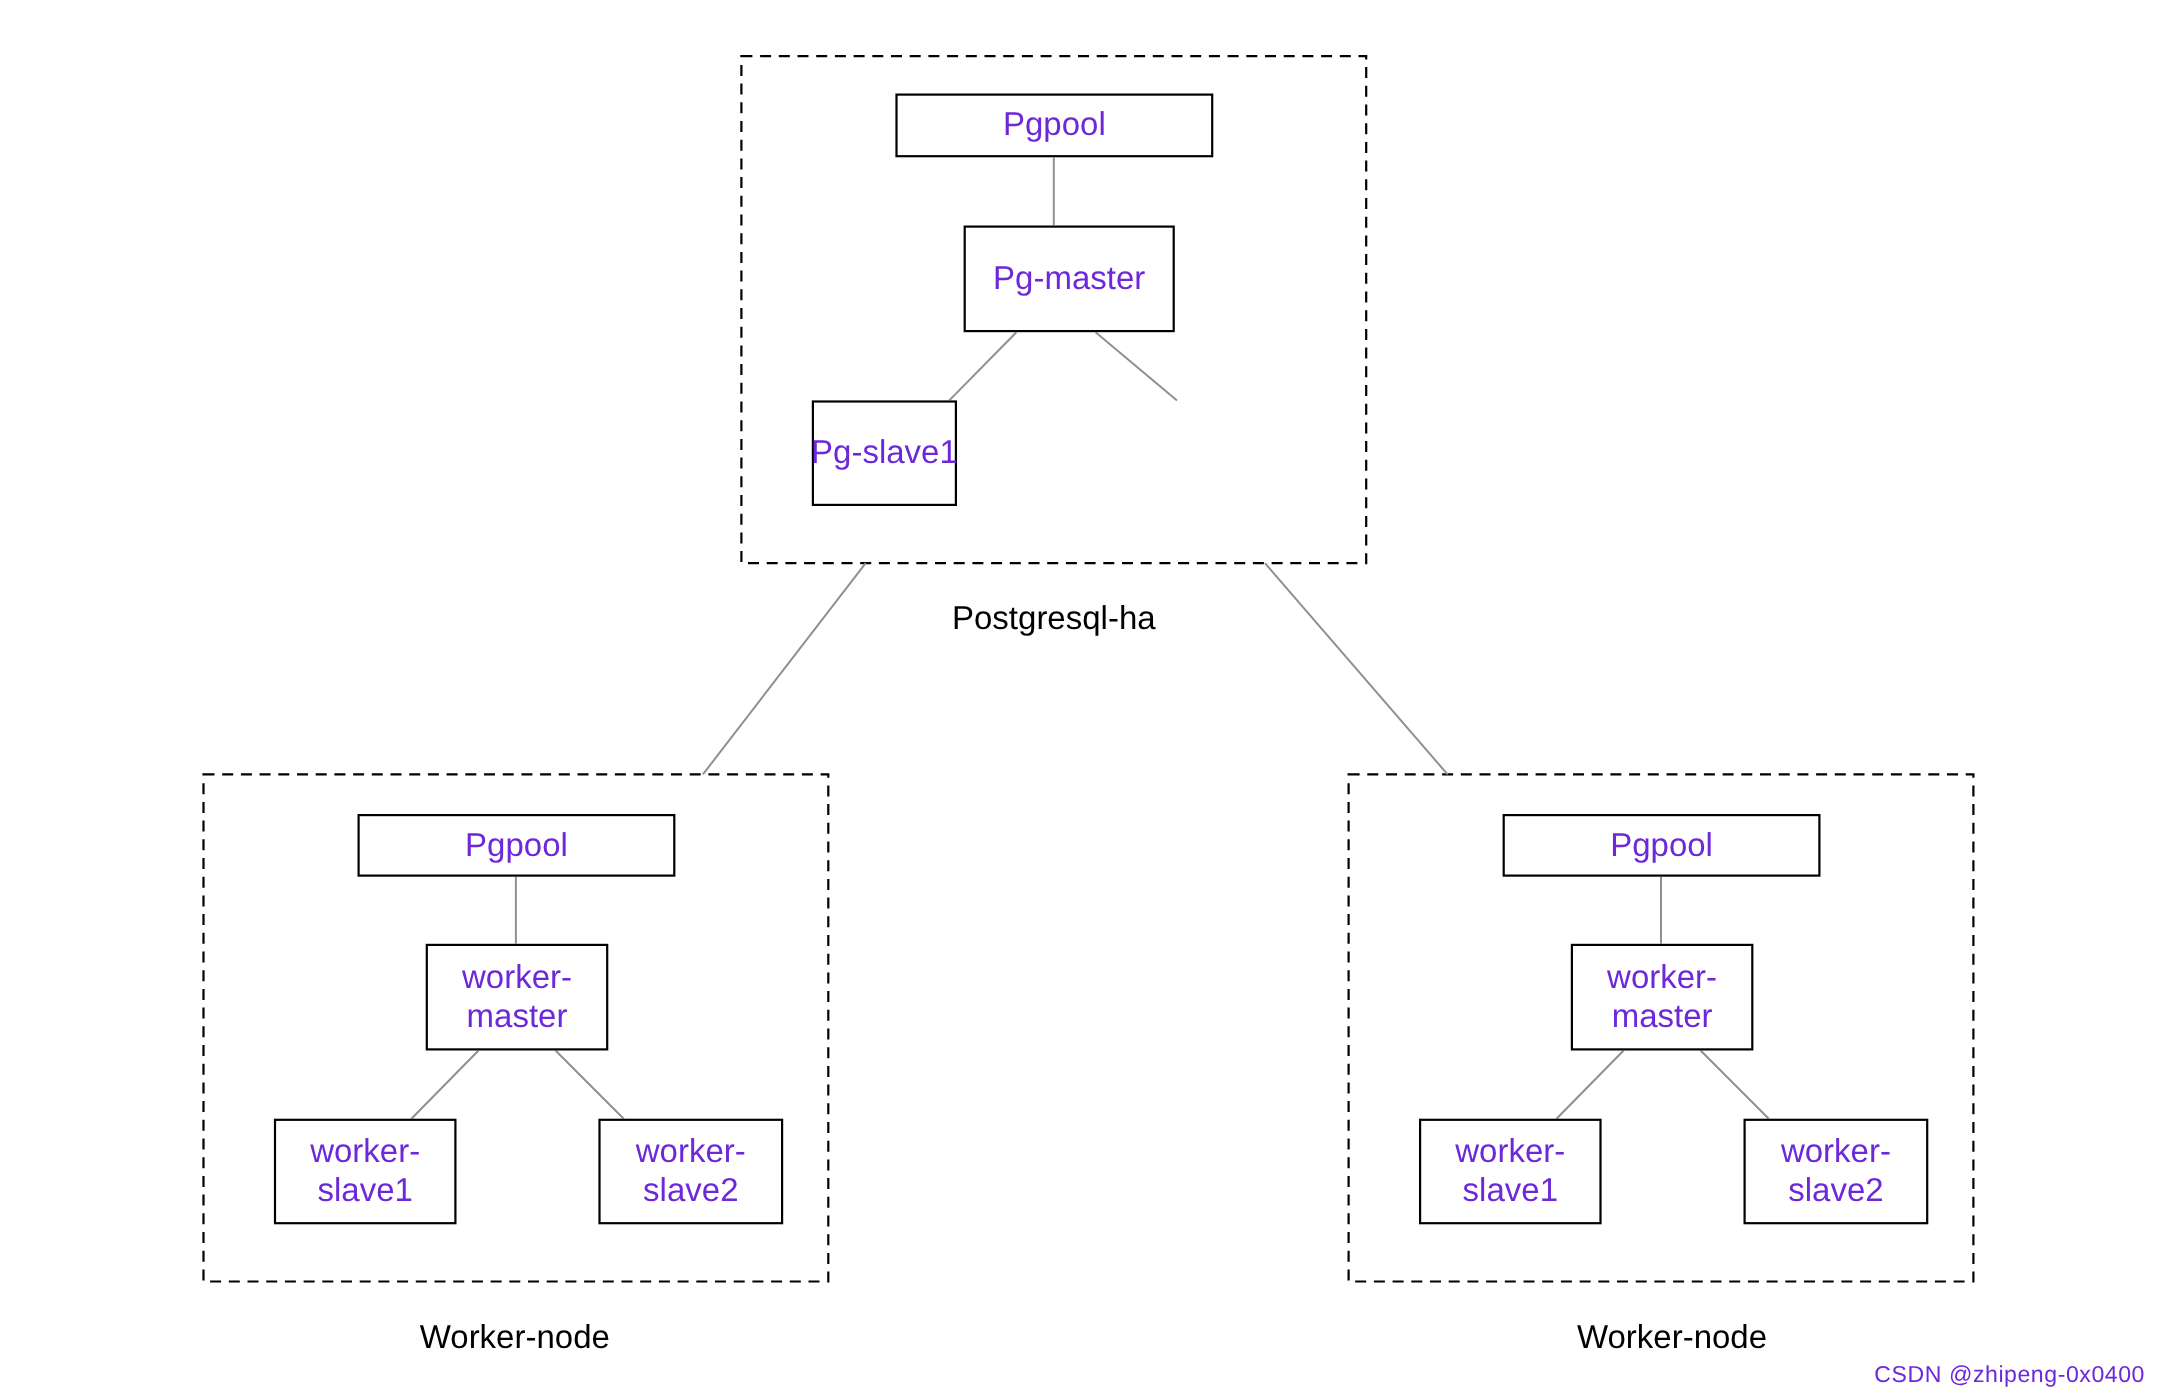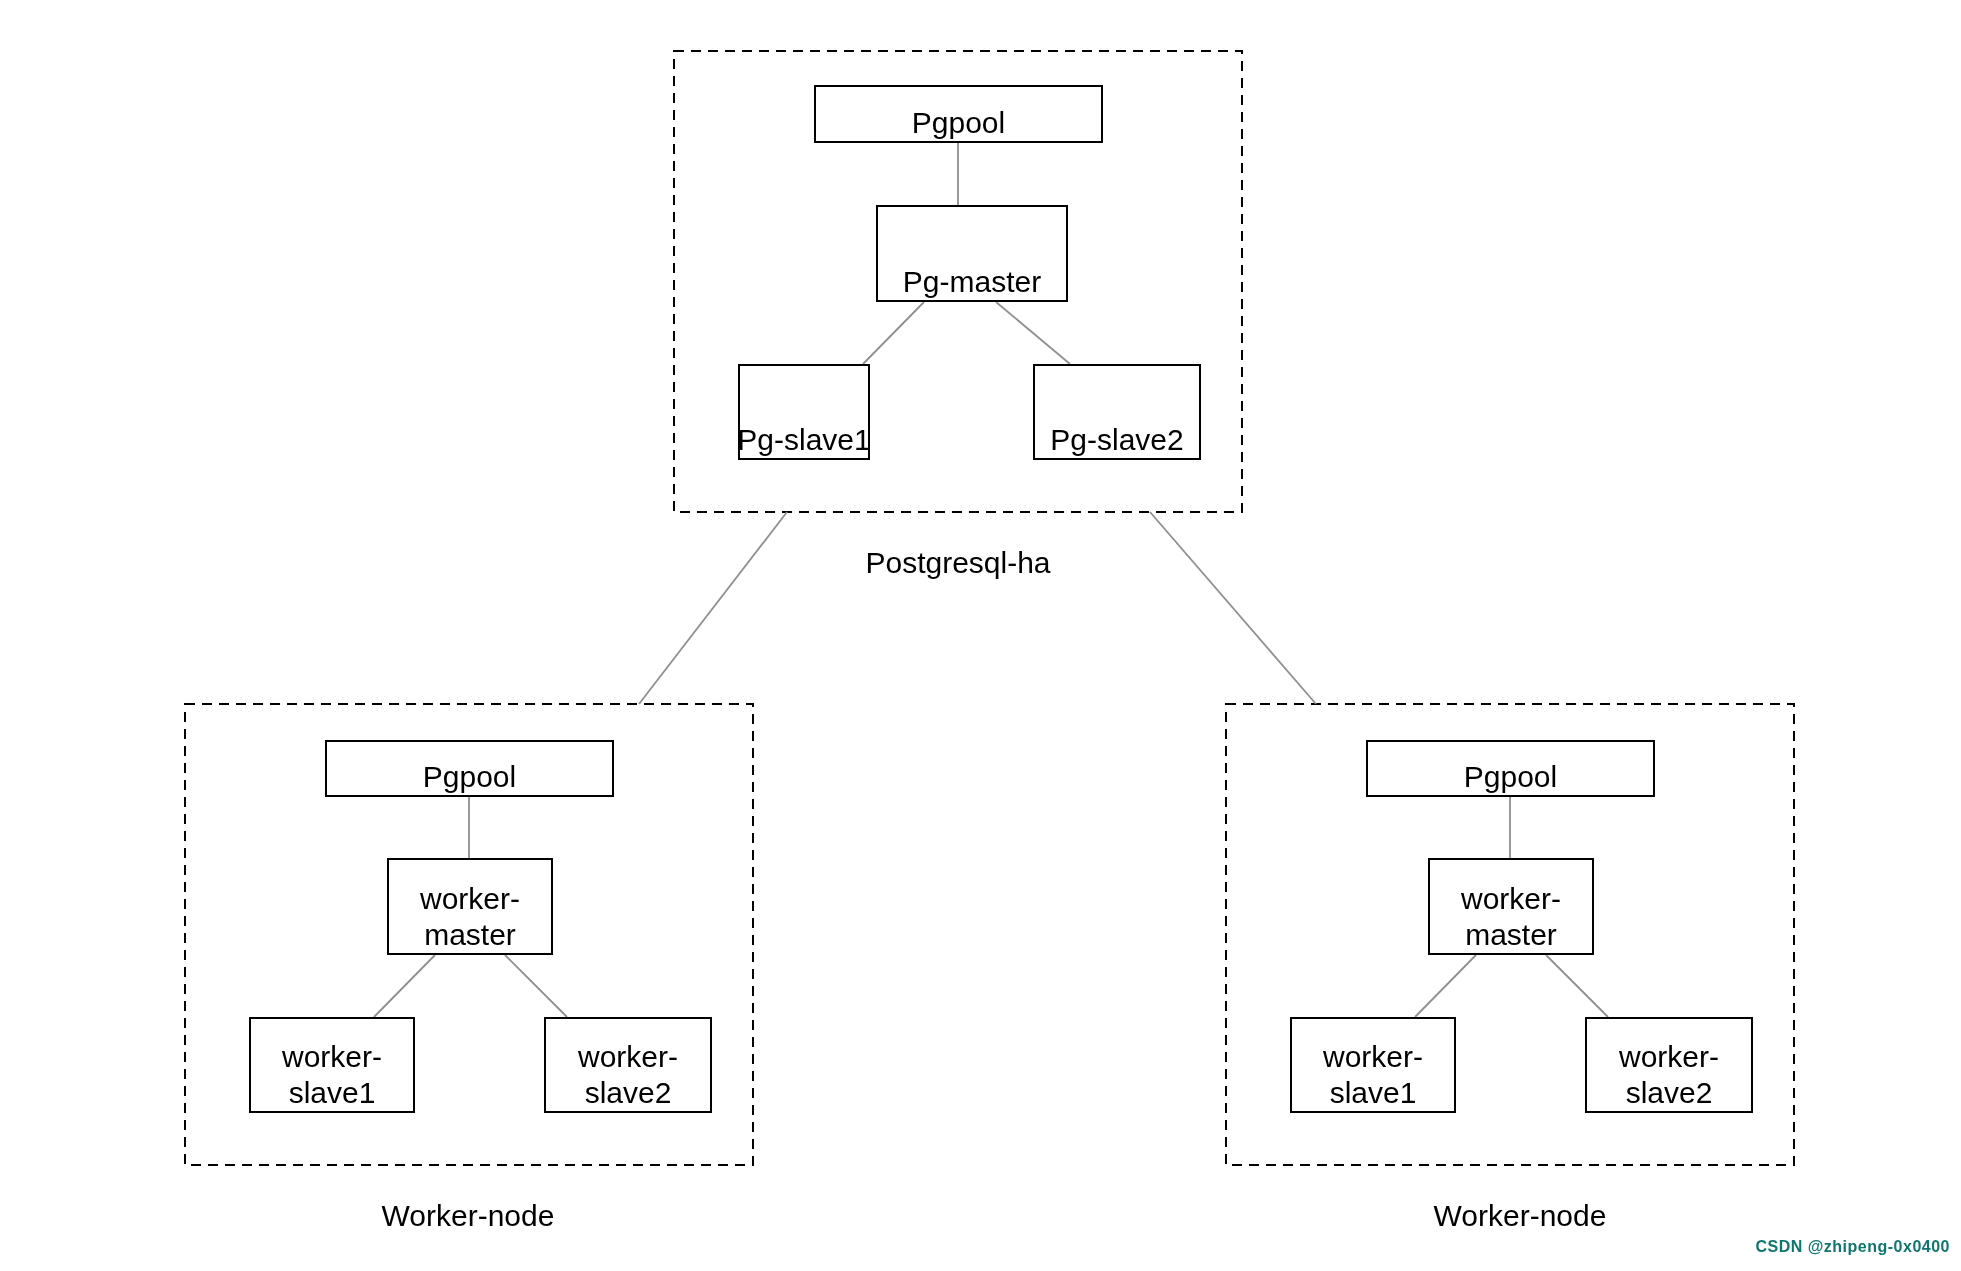--- a/index.html
+++ b/index.html
@@ -23,44 +23,43 @@
     height: 1271px;
   }
   .node {
     position: absolute;
     box-sizing: border-box;
     background: #ffffff;
     border: 2px solid #000000;
     display: flex;
     flex-direction: column;
     align-items: center;
-    justify-content: flex-end;
+    justify-content: center;
     text-align: center;
     font-size: 30px;
     line-height: 1.2;
-    color: #000000;
+    color: #6d28d9;
     white-space: nowrap;
   }
   .group-label {
     position: absolute;
     font-size: 30px;
     color: #000000;
     text-align: left;
     transform: translateX(-50%);
     white-space: nowrap;
   }
   .watermark {
     position: absolute;
     right: 11px;
     top: 1238px;
-    font-size: 16px;
-    color: #0f766e;
+    font-size: 21px;
+    color: #6d28d9;
     letter-spacing: 0.5px;
     white-space: nowrap;
-    font-weight: bold;
   }
 </style>
 </head>
 <body>
 
 <div class="canvas">
 
   <svg class="wires" viewBox="0 0 1961 1271" xmlns="http://www.w3.org/2000/svg">
 
     <rect x="674" y="51" width="568" height="461" fill="none" stroke="#000000" stroke-width="2" stroke-dasharray="10 7"></rect>
@@ -84,23 +83,20 @@
   </svg>
 
   <div class="node" style="left:814px; top:85px;  width:289px; height:58px;">
     <span>Pgpool</span>
   </div>
   <div class="node" style="left:876px; top:205px; width:192px; height:97px;">
     <span>Pg-master</span>
   </div>
   <div class="node" style="left:738px; top:364px; width:132px; height:96px;">
     <span>Pg-slave1</span>
-  </div>
-  <div class="node" style="left:1033px; top:364px; width:168px; height:96px;">
-    <span>Pg-slave2</span>
   </div>
   <div class="group-label" style="left:958px; top:546px;">Postgresql-ha</div>
 
   <div class="node" style="left:325px; top:740px; width:289px; height:57px;">
     <span>Pgpool</span>
   </div>
   <div class="node" style="left:387px; top:858px; width:166px; height:97px;">
     <span>worker-</span>
     <span>master</span>
   </div>

